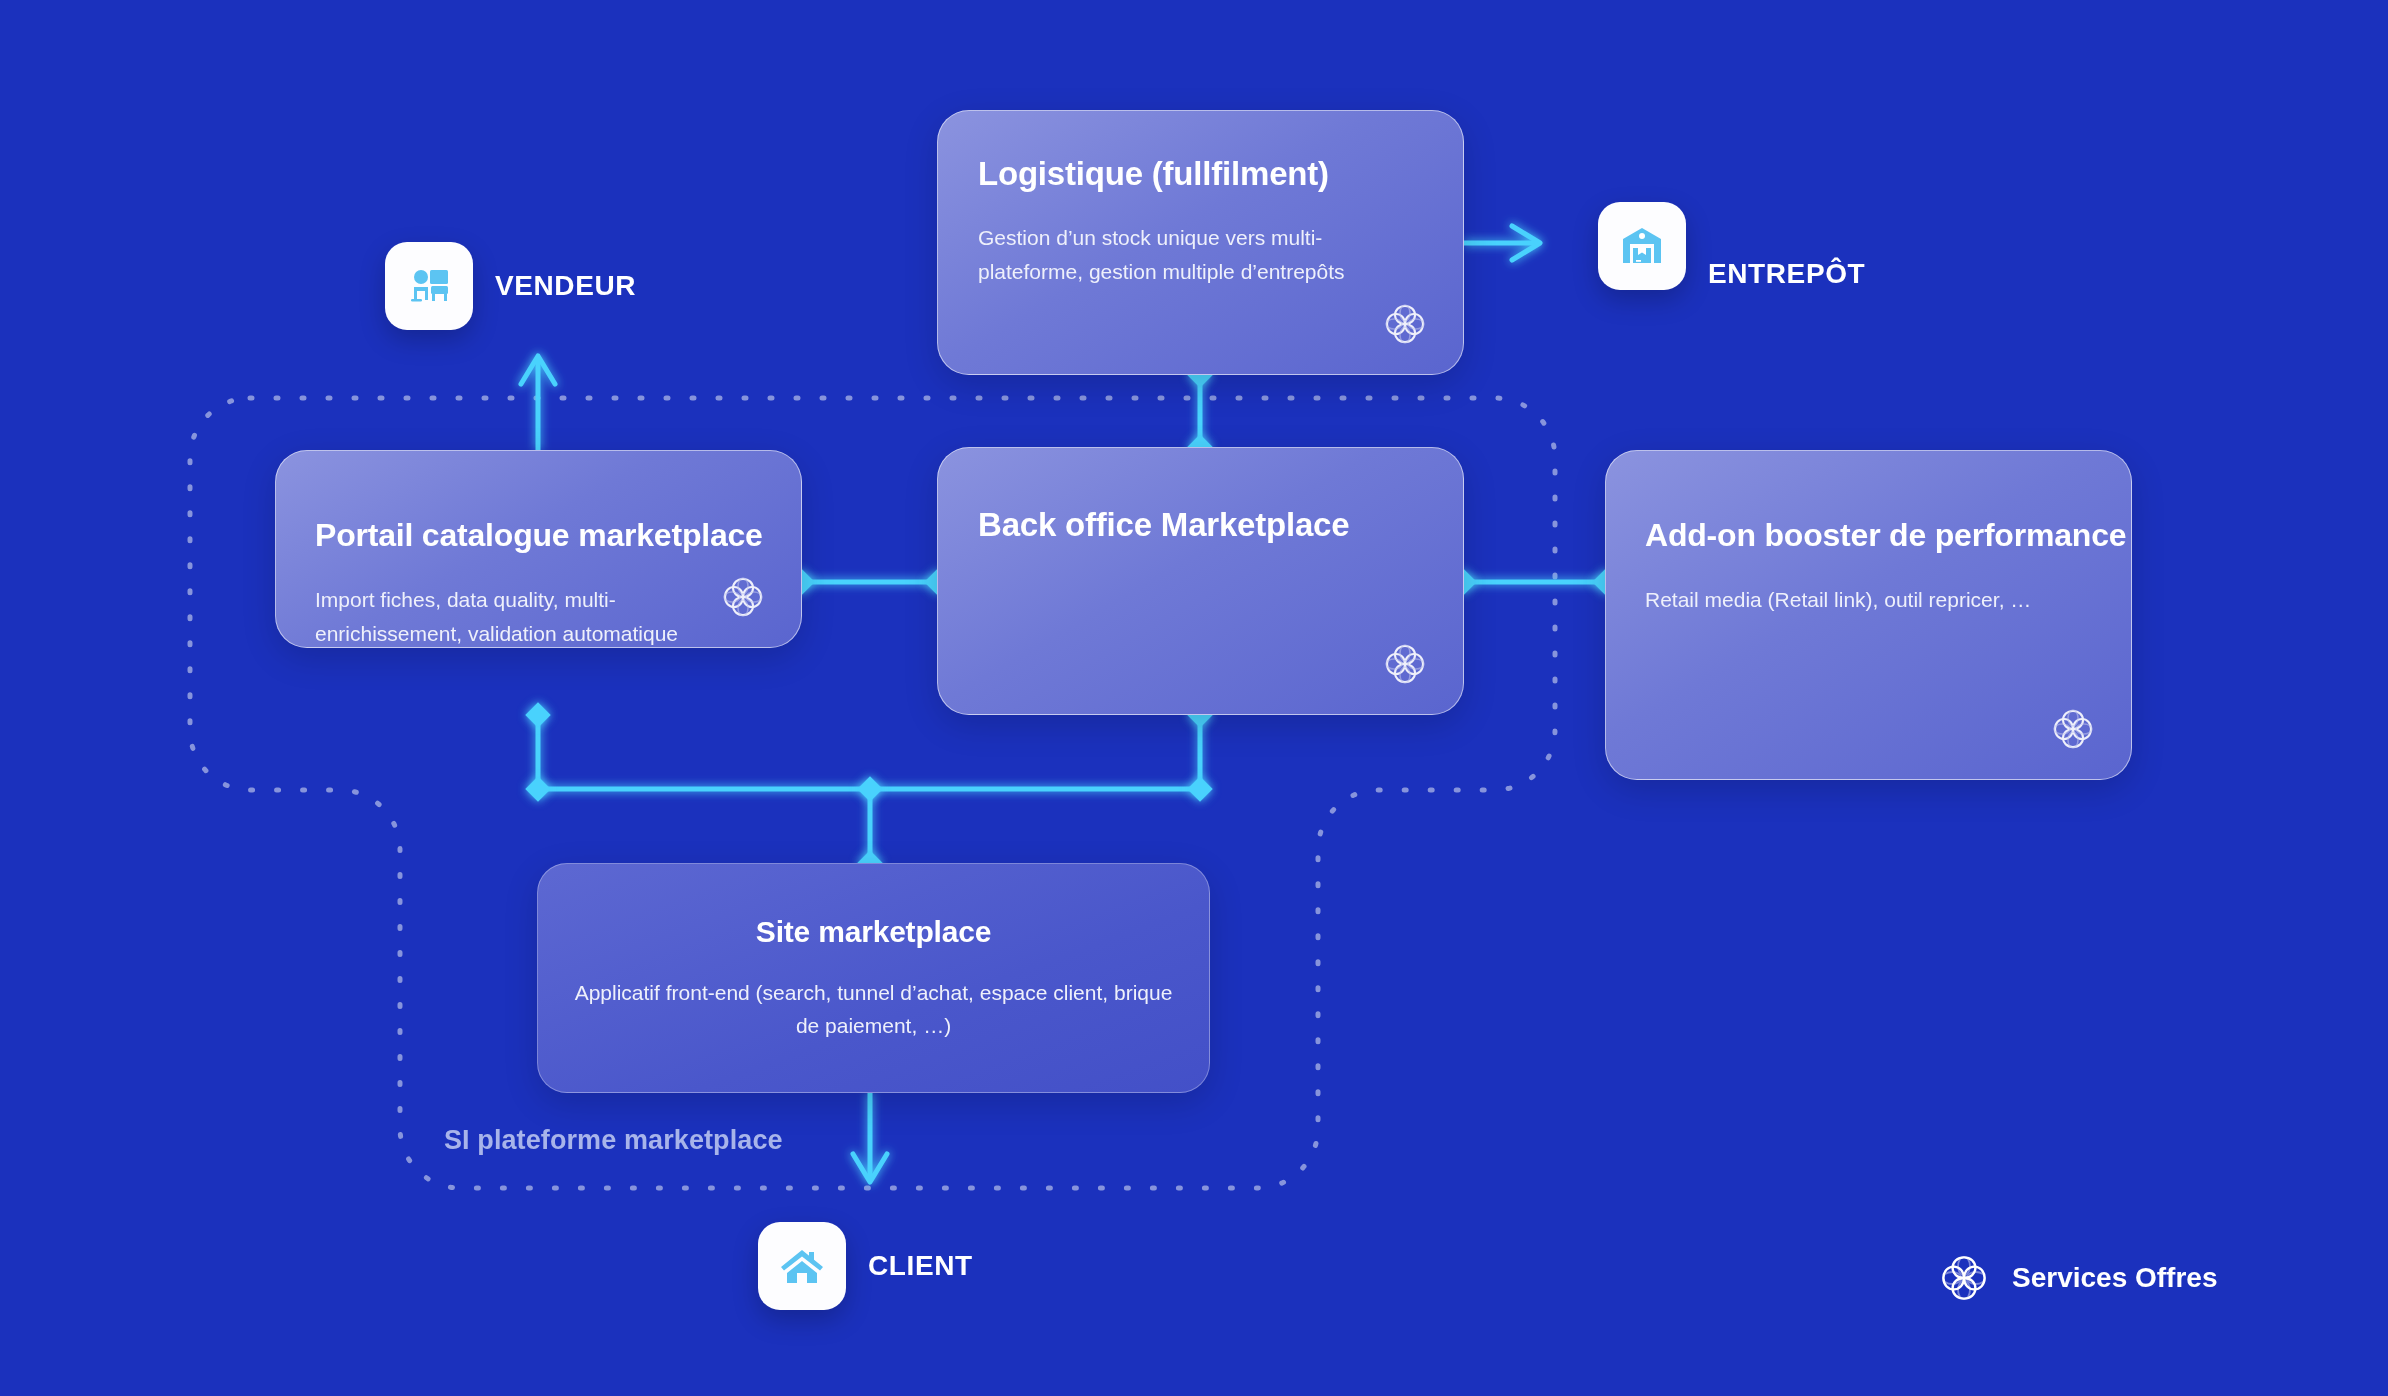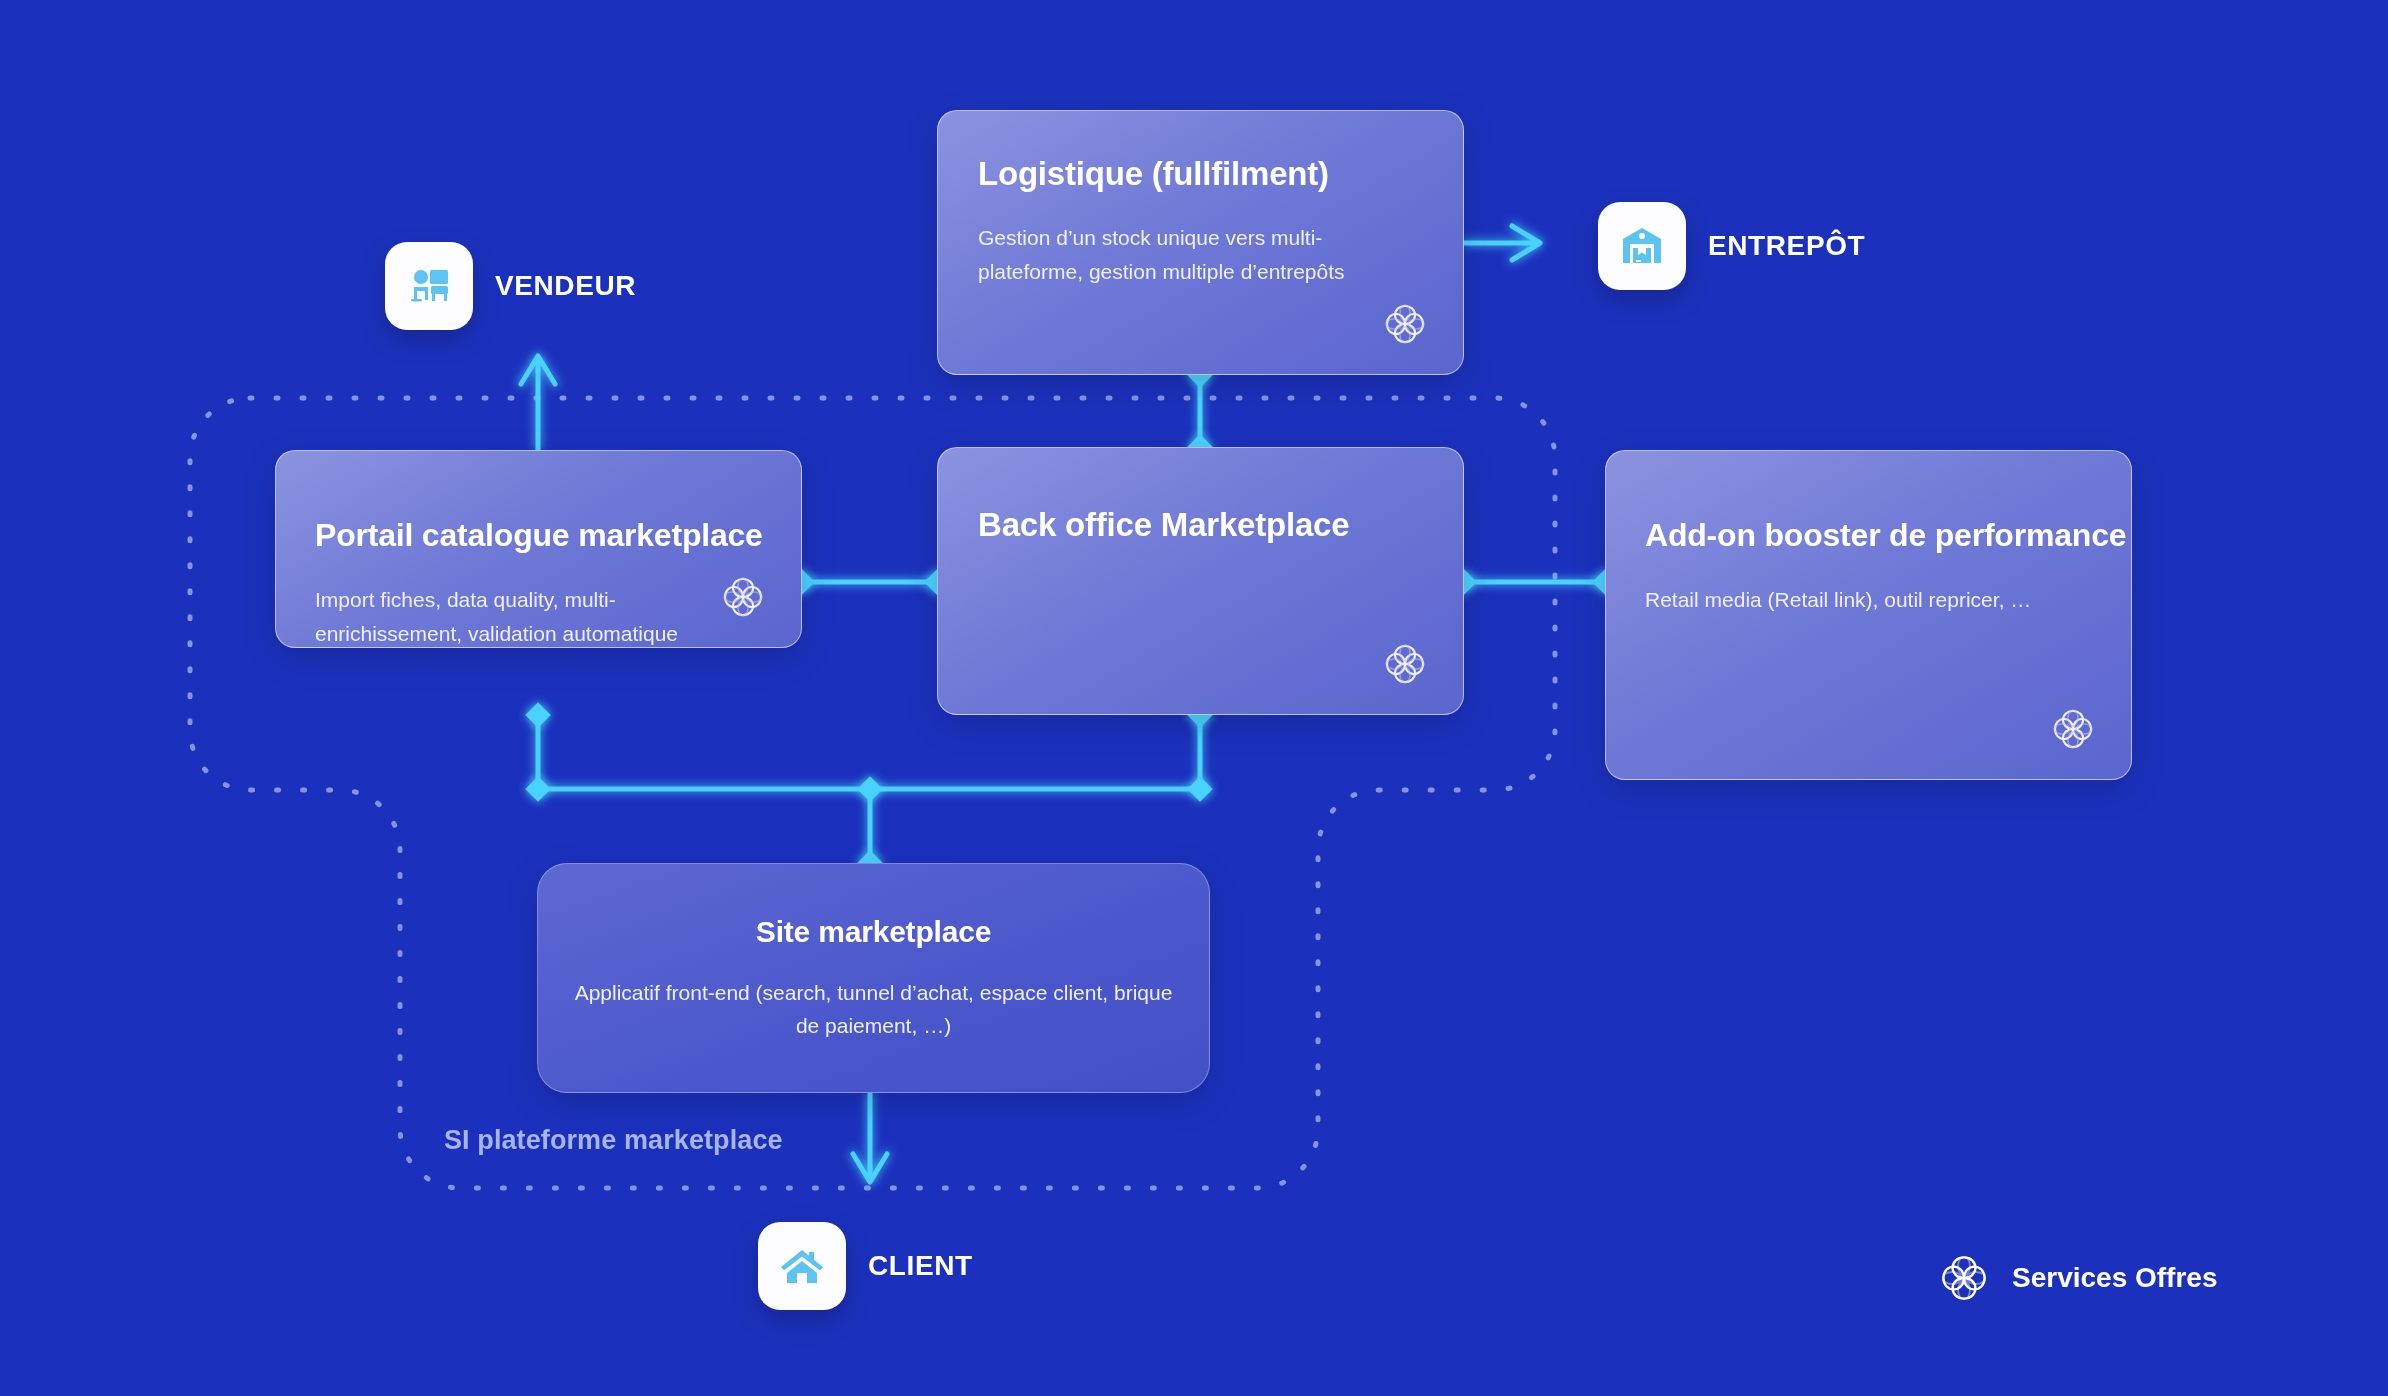--- a/index.html
+++ b/index.html
@@ -22,21 +22,21 @@
     letter-spacing:.1px;
     white-space:nowrap;
   }
 
   
   .links{position:absolute;left:0;top:0;width:2388px;height:1396px;pointer-events:none;}
 
   
   .card{
     position:absolute;
-    border-radius:20px;
+    border-radius:32px;
     border:1px solid rgba(255,255,255,.55);
     background:linear-gradient(150deg,#8b93df 0%, #6f79d6 45%, #5a65cf 100%);
     box-shadow:0 10px 34px rgba(0,0,0,.16);
     box-sizing:border-box;
     overflow:hidden;
   }
   .card .title{
     position:absolute;
     color:#ffffff;
     font-weight:700;
@@ -82,21 +82,21 @@
   .entity .tile{
     width:88px;height:88px;border-radius:22px;background:#fdfdff;
     box-shadow:0 10px 26px rgba(0,0,0,.22);
     display:flex;align-items:center;justify-content:center;
     flex:0 0 auto;
   }
   .entity .elabel{
     color:#ffffff;font-weight:700;font-size:28px;letter-spacing:.6px;white-space:nowrap;
   }
   #entity-vendeur{left:385px;top:242px;}
-  #entity-entrepot{left:1598px;top:202px;}
+  #entity-entrepot{left:1598px;top:202px;align-items:flex-end;}
   #entity-client{left:758px;top:1222px;}
 
   
   #legend{position:absolute;left:1938px;top:1252px;display:flex;align-items:center;gap:22px;}
   #legend .lt{color:#fff;font-weight:700;font-size:28px;white-space:nowrap;}
 </style>
 </head>
 <body>
 
 <div id="stage">

